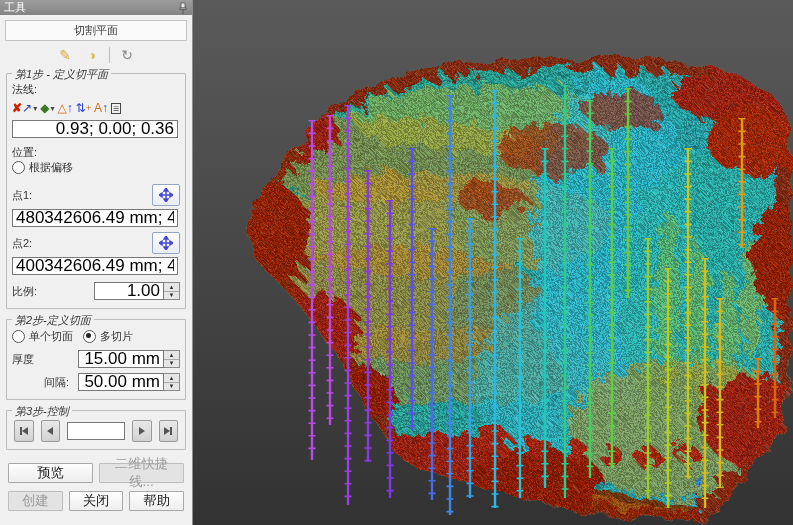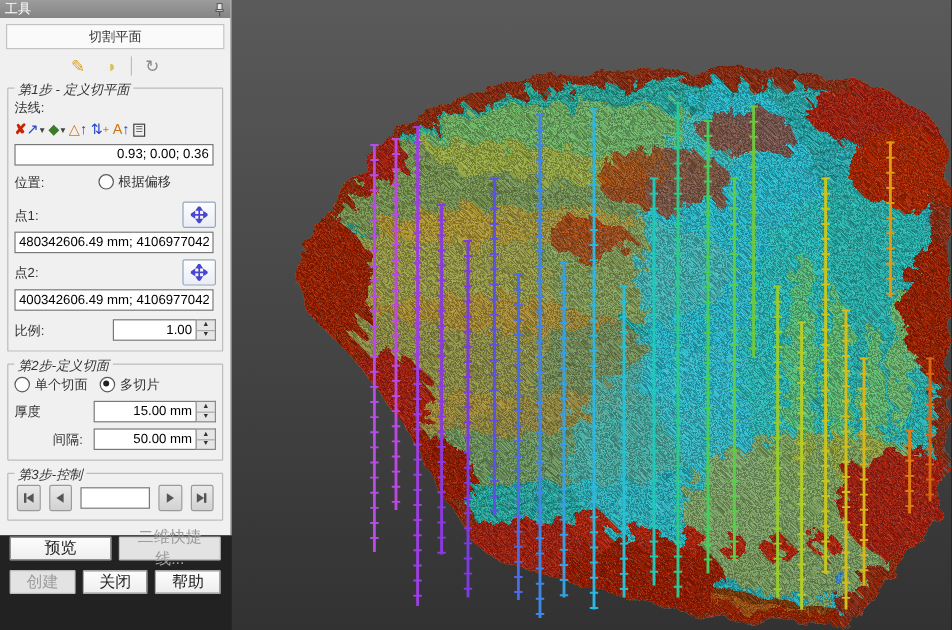--- a/index.html
+++ b/index.html
@@ -1,20 +1,20 @@
 <!DOCTYPE html>
 <html><head>
 <meta charset="utf-8">
 <style>
   html,body{margin:0;padding:0;background:#222;}
   #app{width:793px;height:525px;display:flex;overflow:hidden;position:relative;
        font-family:"Liberation Sans",sans-serif;font-size:11px;color:#222;}
 
   
-  .panel{width:193px;min-width:193px;height:446px;background:#f0f0f0;
+  .panel{width:193px;min-width:193px;height:525px;background:#f0f0f0;
          border-right:1px solid #8d8d8d;display:flex;flex-direction:column;box-sizing:border-box;}
   .titlebar{height:15px;background:linear-gradient(#9c9c9c,#848484);color:#fff;
             display:flex;align-items:center;justify-content:space-between;padding:0 4px;flex:0 0 auto;}
   .titlebar .pin{width:10px;height:12px;}
   .hdrbox{margin:5px 5px 1px;background:#fafafa;border:1px solid #c3c3c3;
           text-align:center;padding:2px 0;color:#333;}
   .toolbar{display:flex;align-items:center;justify-content:center;gap:7px;padding:4px 0 2px;}
   .tbico{width:20px;height:18px;display:flex;align-items:center;justify-content:center;font-size:14px;}
   .tbsep{width:1px;height:16px;background:#bdbdbd;}
 
@@ -22,21 +22,21 @@
   .gtitle{position:absolute;top:-7px;left:5px;background:#f0f0f0;padding:0 3px;color:#333;white-space:nowrap;font-style:italic;}
 
   .row{display:flex;align-items:center;margin:3px 0;}
   .lbl{color:#333;}
   .grow{flex:1;}
 
   .nicons{display:flex;align-items:center;gap:3px;margin:3px 0 4px;}
   .nico{height:16px;display:flex;align-items:center;font-size:12px;}
   .caret{font-size:8px;color:#444;margin-left:1px;}
 
-  input.txt{font-family:"Liberation Sans",sans-serif;font-size:11px;border:1px solid #787878;
+  input.txt{font-family:"Liberation Sans",sans-serif;font-size:17px;border:1px solid #787878;
             background:#fff;height:16px;padding:0 3px;box-sizing:content-box;}
   .right{text-align:right;}
   .full{width:158px;}
 
   .radio{display:inline-flex;align-items:center;margin-right:10px;color:#333;}
   .rdot{width:11px;height:11px;border:1px solid #5a5a5a;border-radius:50%;background:#fff;
         margin-right:4px;position:relative;flex:0 0 auto;}
   .rdot.on:after{content:"";position:absolute;left:2px;top:2px;width:5px;height:5px;
         border-radius:50%;background:#222;}
 
@@ -118,21 +118,21 @@
             <span style="color:#d07010;">A</span>
             <span style="color:#2244cc;">↑</span>
           </span>
         <span class="nico">
             <span style="color:#444;border:1px solid #444;font-size:7px;padding:0 1px;line-height:9px;">☰</span>
           </span>
       </div>
 
       <input class="txt right full" value="0.93; 0.00; 0.36" style="">
 
-      <div class="row" style="align-items:flex-start;margin-top:6px;">
+      <div class="row" style="align-items:flex-start;margin-top:6px;flex-direction:column;">
         <span class="lbl" style="width:42px;padding-top:1px;">位置:</span>
         <span class="grow">
           <span class="radio" style="display:flex;margin-bottom:4px;justify-content:center;">
             <span class="rdot"></span>
             <span>根据偏移</span>
           </span>
         </span>
       </div>
 
       <div class="row" style="margin-top:5px;">

